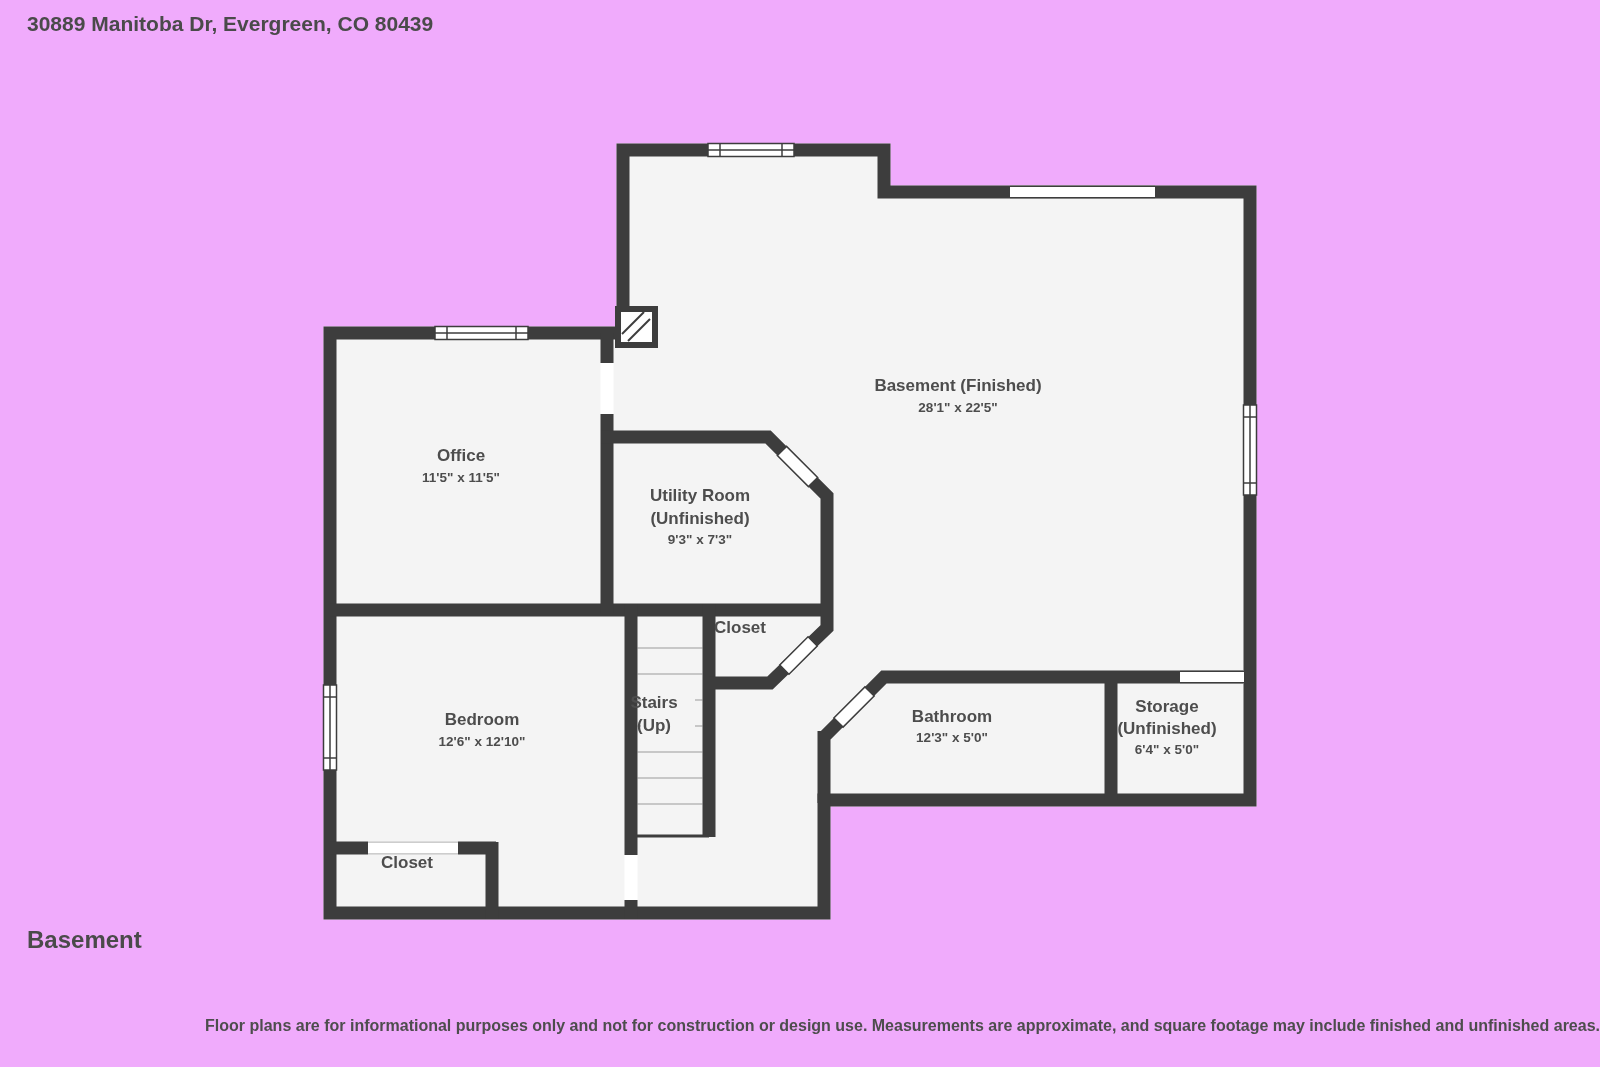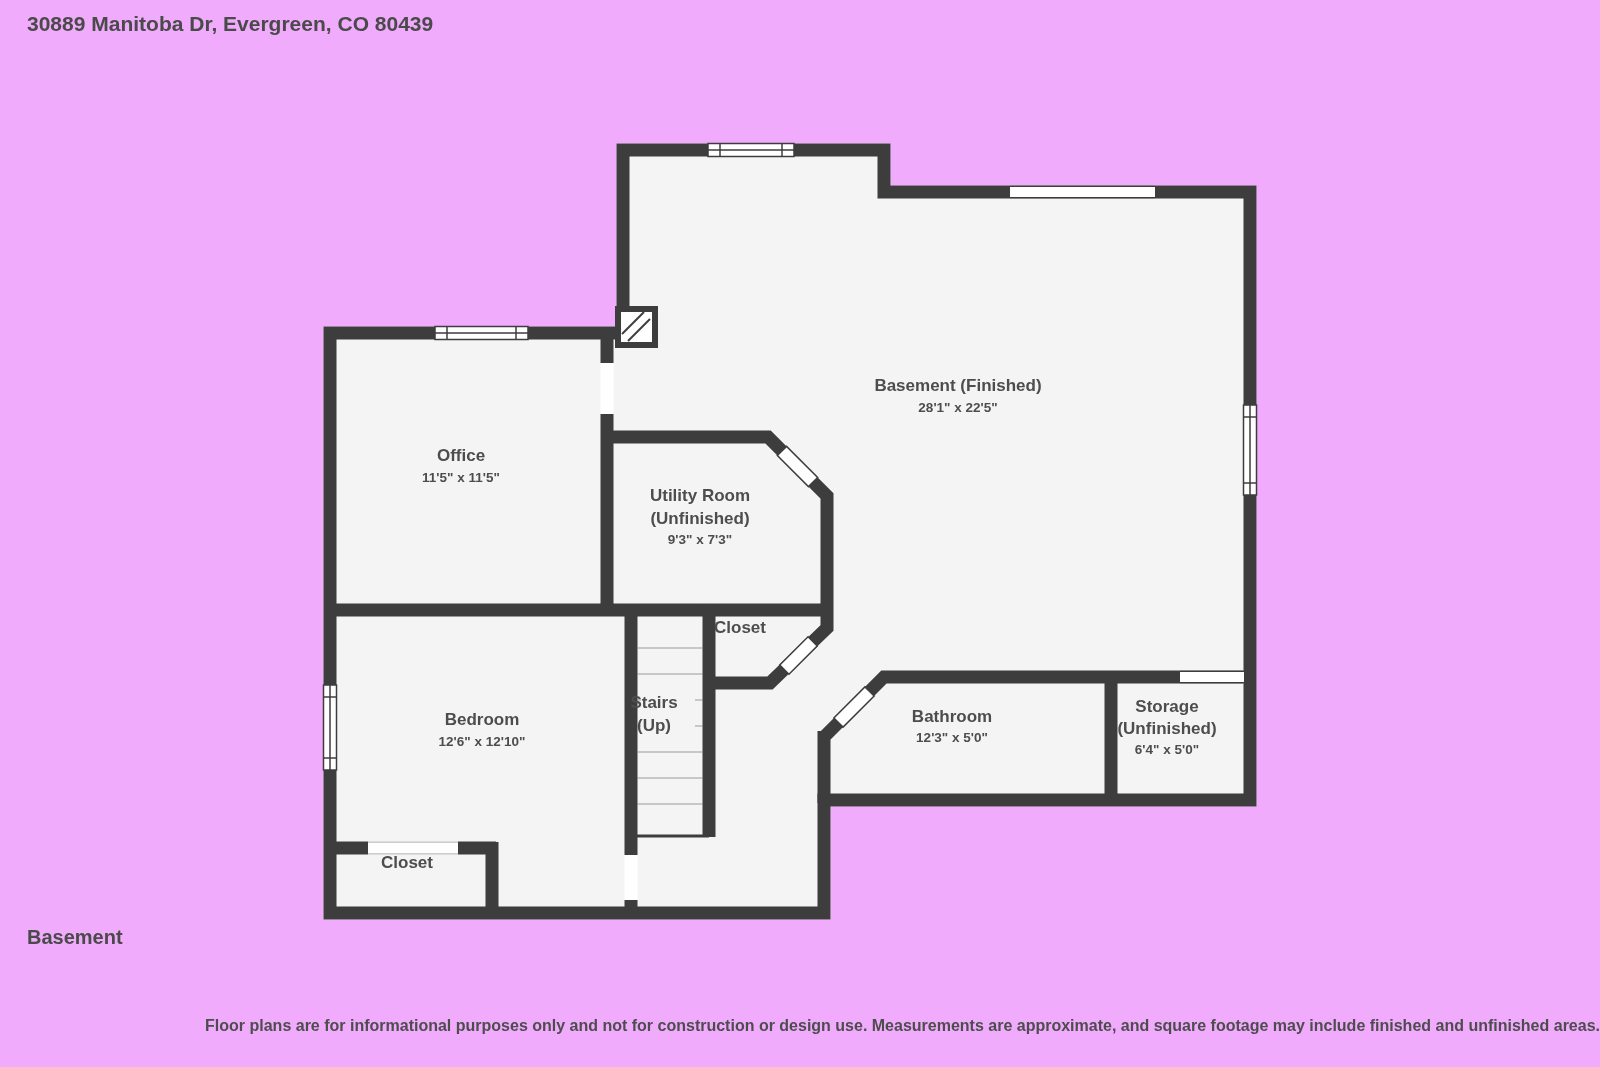--- a/index.html
+++ b/index.html
@@ -1,19 +1,19 @@
 <!DOCTYPE html>
 <html><head>
 <meta charset="utf-8">
 <style>
   html,body{margin:0;padding:0;background:#ffffff;}
   .page{position:relative;width:1600px;height:1067px;background:#f0abfc;overflow:hidden;
         font-family:"Liberation Sans",sans-serif;}
   .addr{position:absolute;left:27px;top:12px;font-size:21px;font-weight:700;color:#4a4a4a;margin:0;}
-  .floor-label{position:absolute;left:27px;top:926px;font-size:20px;font-weight:700;color:#4a4a4a;margin:0;}
+  .floor-label{position:absolute;left:27px;top:926px;font-size:24px;font-weight:700;color:#4a4a4a;margin:0;}
   .disclaimer{position:absolute;left:0;top:1017px;width:100%;text-align:right;
               font-size:16px;font-weight:700;color:#4d4d4d;}
   svg{position:absolute;left:0;top:0;}
   .room-name{font-size:17px;font-weight:700;fill:#4d4d4d;}
   .room-dims{font-size:13.5px;font-weight:700;fill:#4d4d4d;}
   text{text-anchor:middle;font-family:"Liberation Sans",sans-serif;}
 </style>
 </head>
 <body>
 

